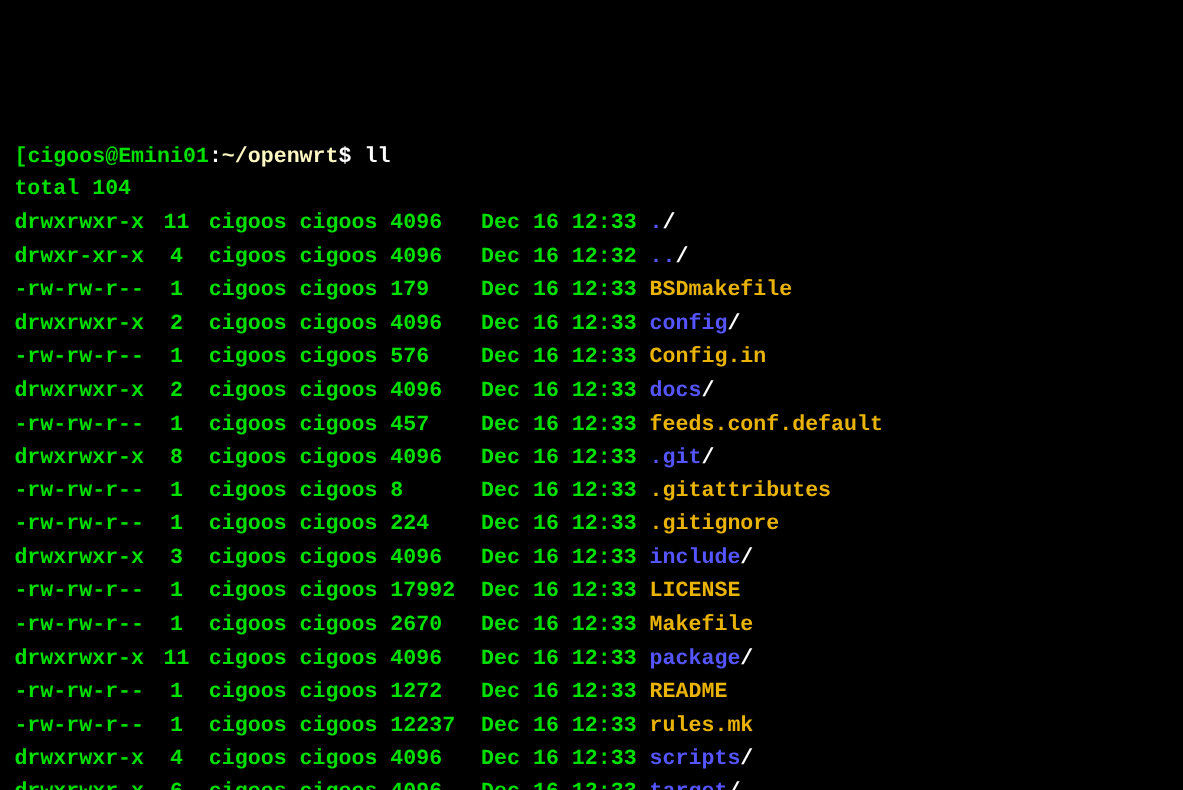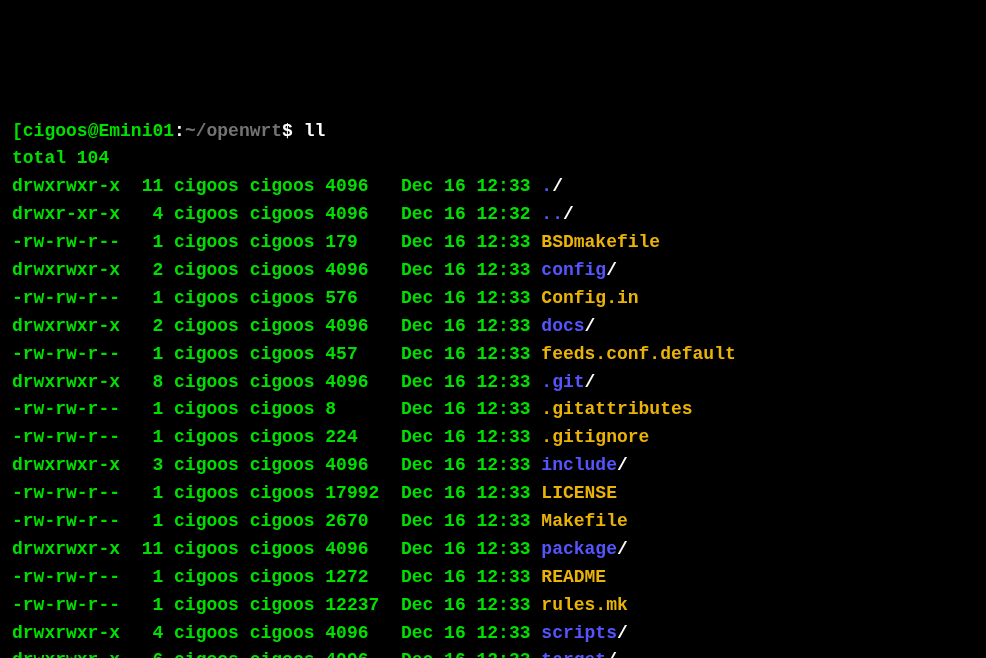--- a/index.html
+++ b/index.html
@@ -15,29 +15,29 @@
       line-height: 1.55;
       padding: 6px 12px;
       white-space: pre;
       color: #00e000;
     }
     .prompt-bracket { color: #00e000; }
     .prompt-user { color: #00e000; }
     .prompt-at { color: #00e000; }
     .prompt-host { color: #00e000; }
     .prompt-colon { color: #ffffff; }
-    .prompt-path { color: #737373; }
+    .prompt-path { color: #fef9c3; }
     .prompt-dollar { color: #ffffff; }
     .cmd { color: #ffffff; }
     .perm { color: #00e000; }
     .dir-slash { color: #ffffff; }
     .dir-name { color: #5555ff; }
     .file-name { color: #eab308; }
     .line { display: block; }
-    .col-links { display: inline-block; width: 3ch; text-align: right; }
+    .col-links { display: inline-block; width: 3ch; text-align: center; }
     .col-size { display: inline-block; width: 6ch; text-align: left; }
   </style>
 </head>
 <body>
 
 
 
 <div id="terminal"><span class="line"><span class="prompt-bracket">[</span><span class="prompt-user">cigoos</span><span class="prompt-at">@</span><span class="prompt-host">Emini01</span><span class="prompt-colon">:</span><span class="prompt-path">~/openwrt</span><span class="prompt-dollar">$</span> <span class="cmd">ll</span></span><span class="line perm">total 104</span><span class="line"><span class="perm">drwxrwxr-x</span> <span class="perm col-links">11</span> <span class="perm">cigoos</span> <span class="perm">cigoos</span> <span class="perm col-size">4096</span> <span class="perm">Dec 16 12:33</span> <span class="dir-name">.</span><span class="dir-slash">/</span></span><span class="line"><span class="perm">drwxr-xr-x</span> <span class="perm col-links">4</span> <span class="perm">cigoos</span> <span class="perm">cigoos</span> <span class="perm col-size">4096</span> <span class="perm">Dec 16 12:32</span> <span class="dir-name">..</span><span class="dir-slash">/</span></span><span class="line"><span class="perm">-rw-rw-r--</span> <span class="perm col-links">1</span> <span class="perm">cigoos</span> <span class="perm">cigoos</span> <span class="perm col-size">179</span> <span class="perm">Dec 16 12:33</span> <span class="file-name">BSDmakefile</span></span><span class="line"><span class="perm">drwxrwxr-x</span> <span class="perm col-links">2</span> <span class="perm">cigoos</span> <span class="perm">cigoos</span> <span class="perm col-size">4096</span> <span class="perm">Dec 16 12:33</span> <span class="dir-name">config</span><span class="dir-slash">/</span></span><span class="line"><span class="perm">-rw-rw-r--</span> <span class="perm col-links">1</span> <span class="perm">cigoos</span> <span class="perm">cigoos</span> <span class="perm col-size">576</span> <span class="perm">Dec 16 12:33</span> <span class="file-name">Config.in</span></span><span class="line"><span class="perm">drwxrwxr-x</span> <span class="perm col-links">2</span> <span class="perm">cigoos</span> <span class="perm">cigoos</span> <span class="perm col-size">4096</span> <span class="perm">Dec 16 12:33</span> <span class="dir-name">docs</span><span class="dir-slash">/</span></span><span class="line"><span class="perm">-rw-rw-r--</span> <span class="perm col-links">1</span> <span class="perm">cigoos</span> <span class="perm">cigoos</span> <span class="perm col-size">457</span> <span class="perm">Dec 16 12:33</span> <span class="file-name">feeds.conf.default</span></span><span class="line"><span class="perm">drwxrwxr-x</span> <span class="perm col-links">8</span> <span class="perm">cigoos</span> <span class="perm">cigoos</span> <span class="perm col-size">4096</span> <span class="perm">Dec 16 12:33</span> <span class="dir-name">.git</span><span class="dir-slash">/</span></span><span class="line"><span class="perm">-rw-rw-r--</span> <span class="perm col-links">1</span> <span class="perm">cigoos</span> <span class="perm">cigoos</span> <span class="perm col-size">8</span> <span class="perm">Dec 16 12:33</span> <span class="file-name">.gitattributes</span></span><span class="line"><span class="perm">-rw-rw-r--</span> <span class="perm col-links">1</span> <span class="perm">cigoos</span> <span class="perm">cigoos</span> <span class="perm col-size">224</span> <span class="perm">Dec 16 12:33</span> <span class="file-name">.gitignore</span></span><span class="line"><span class="perm">drwxrwxr-x</span> <span class="perm col-links">3</span> <span class="perm">cigoos</span> <span class="perm">cigoos</span> <span class="perm col-size">4096</span> <span class="perm">Dec 16 12:33</span> <span class="dir-name">include</span><span class="dir-slash">/</span></span><span class="line"><span class="perm">-rw-rw-r--</span> <span class="perm col-links">1</span> <span class="perm">cigoos</span> <span class="perm">cigoos</span> <span class="perm col-size">17992</span> <span class="perm">Dec 16 12:33</span> <span class="file-name">LICENSE</span></span><span class="line"><span class="perm">-rw-rw-r--</span> <span class="perm col-links">1</span> <span class="perm">cigoos</span> <span class="perm">cigoos</span> <span class="perm col-size">2670</span> <span class="perm">Dec 16 12:33</span> <span class="file-name">Makefile</span></span><span class="line"><span class="perm">drwxrwxr-x</span> <span class="perm col-links">11</span> <span class="perm">cigoos</span> <span class="perm">cigoos</span> <span class="perm col-size">4096</span> <span class="perm">Dec 16 12:33</span> <span class="dir-name">package</span><span class="dir-slash">/</span></span><span class="line"><span class="perm">-rw-rw-r--</span> <span class="perm col-links">1</span> <span class="perm">cigoos</span> <span class="perm">cigoos</span> <span class="perm col-size">1272</span> <span class="perm">Dec 16 12:33</span> <span class="file-name">README</span></span><span class="line"><span class="perm">-rw-rw-r--</span> <span class="perm col-links">1</span> <span class="perm">cigoos</span> <span class="perm">cigoos</span> <span class="perm col-size">12237</span> <span class="perm">Dec 16 12:33</span> <span class="file-name">rules.mk</span></span><span class="line"><span class="perm">drwxrwxr-x</span> <span class="perm col-links">4</span> <span class="perm">cigoos</span> <span class="perm">cigoos</span> <span class="perm col-size">4096</span> <span class="perm">Dec 16 12:33</span> <span class="dir-name">scripts</span><span class="dir-slash">/</span></span><span class="line"><span class="perm">drwxrwxr-x</span> <span class="perm col-links">6</span> <span class="perm">cigoos</span> <span class="perm">cigoos</span> <span class="perm col-size">4096</span> <span class="perm">Dec 16 12:33</span> <span class="dir-name">target</span><span class="dir-slash">/</span></span></div>
 
 

